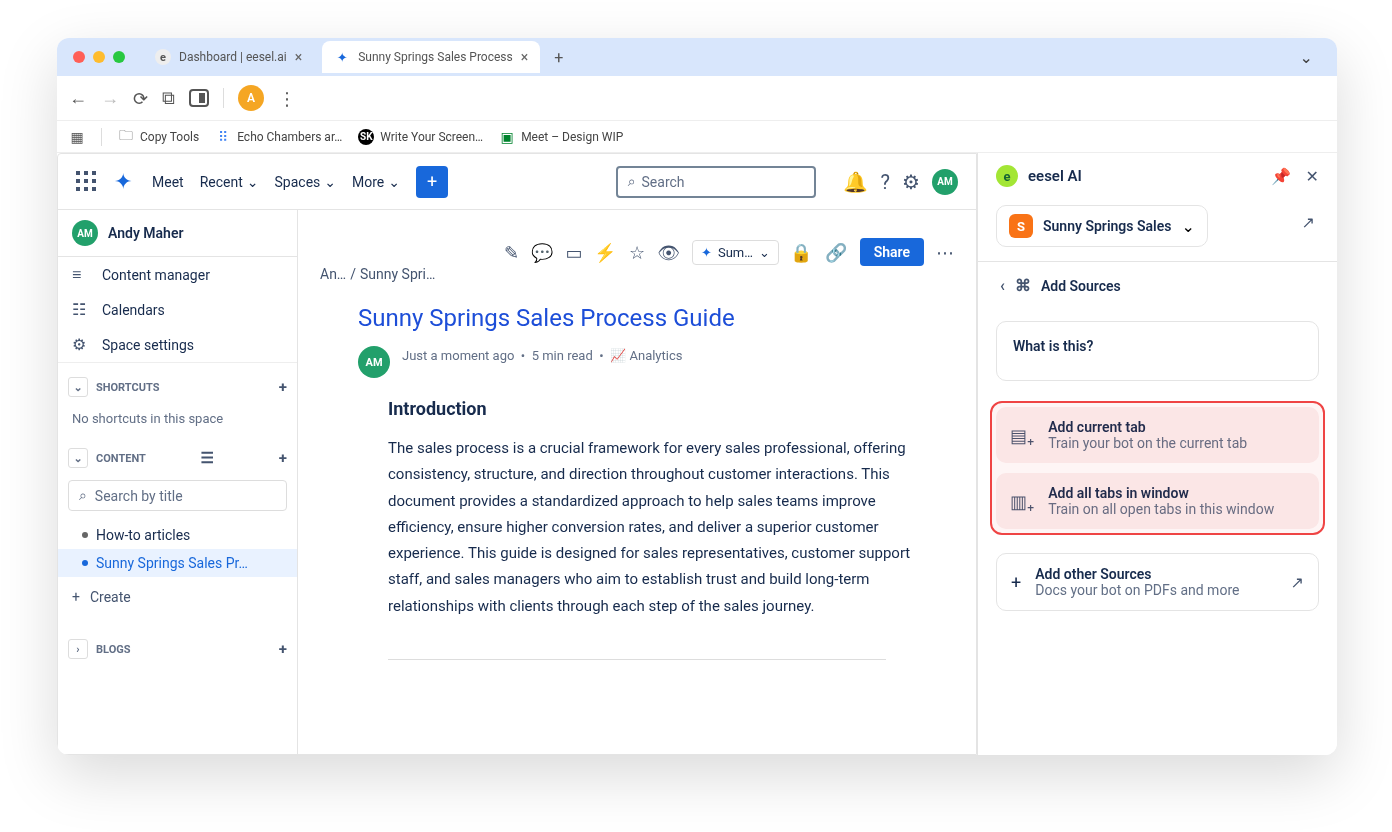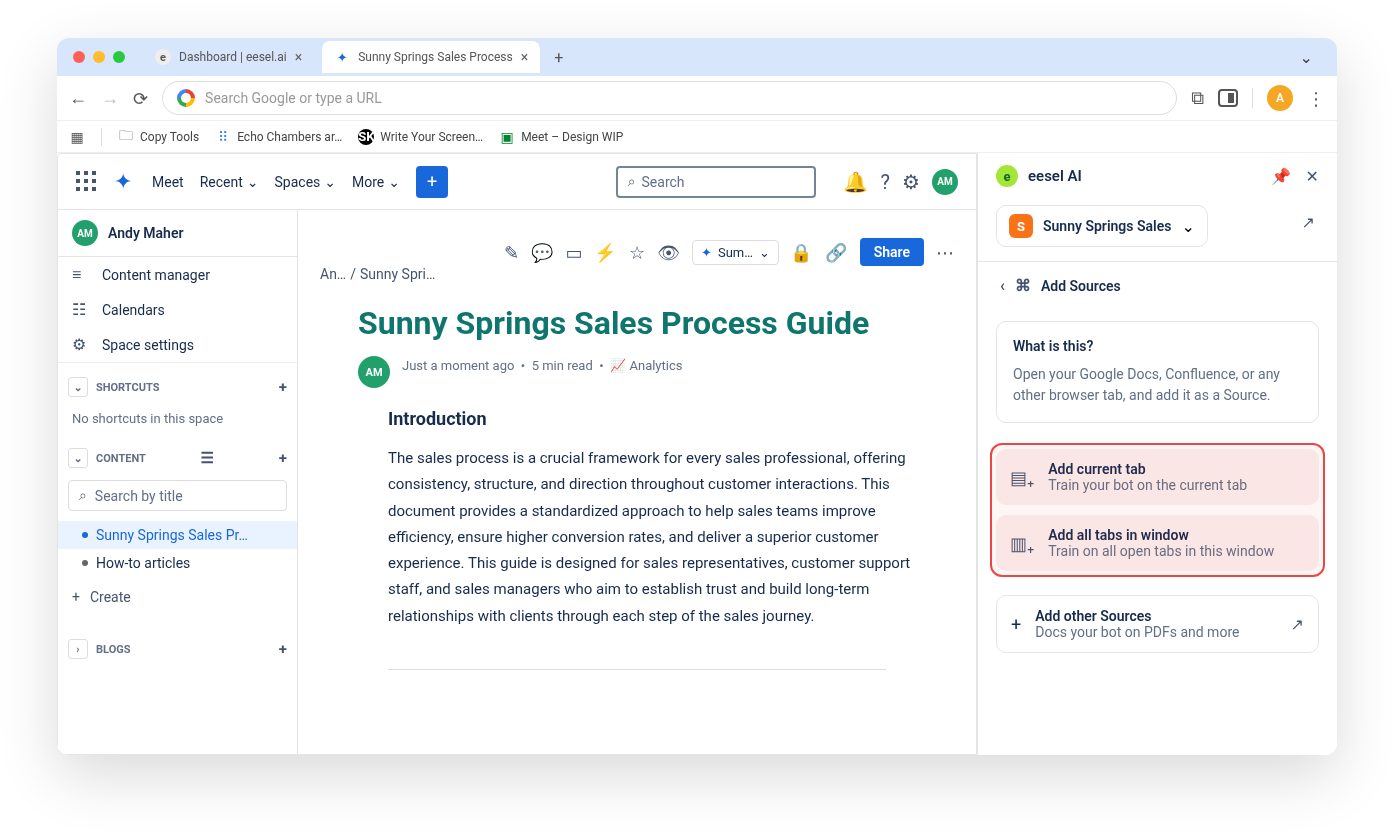--- a/index.html
+++ b/index.html
@@ -60,21 +60,21 @@
 .csb-create { display: flex; align-items: center; gap: 10px; padding: 8px 14px; color: #44546f; }
 .cmain { flex: 1; overflow: auto; padding: 0 0 20px 0; }
 .chdr { display: flex; align-items: center; padding: 12px 22px; gap: 12px; }
 .bc { display: flex; align-items: center; gap: 4px; font-size: 14px; color: #44546f; }
 .bc span { max-width: 78px; white-space: nowrap; overflow: hidden; text-overflow: ellipsis; margin-top: 44px; }
 .hsp { flex: 1; }
 .hic { color: #44546f; font-size: 18px; }
 .hdd { border: 1px solid #ddd; border-radius: 4px; padding: 4px 8px; display: flex; align-items: center; gap: 6px; font-size: 13px; color: #172b4d; }
 .hsparkle { color: #1868db; }
 .share { background: #1868db; color: #fff; padding: 6px 14px; border-radius: 4px; font-size: 14px; font-weight: 600; }
-.ctitle { font-size: 32px; font-weight: 700; color: #0f766e; padding: 10px 60px 14px 60px; }
+.ctitle { font-size: 24px; font-weight: 400; color: #1d4ed8; padding: 10px 60px 14px 60px; }
 .cmeta { display: flex; align-items: flex-start; gap: 12px; padding: 0 60px 0 60px; }
 .cav2 { width: 32px; height: 32px; border-radius: 50%; background: #22a06b; color: #fff; font-size: 11px; font-weight: 700; display: flex; align-items: center; justify-content: center; }
 .cml { font-size: 13px; color: #626f86; line-height: 1.6; }
 .cml a { color: #44546f; text-decoration: underline; }
 .csec { padding: 20px 60px 10px 90px; }
 .csec h3 { font-size: 18px; font-weight: 700; color: #172b4d; margin-bottom: 16px; }
 .csec p { font-size: 15px; color: #172b4d; line-height: 1.75; }
 .chr { margin: 30px 90px 0 90px; border: none; border-top: 1px solid #ddd; }
 
 .panel { width: 360px; border-left: 1px solid #e4e4e4; display: flex; flex-direction: column; background: #fff; }
@@ -125,24 +125,20 @@
     </div>
     <div class="newtab">+</div>
     <div class="tabspacer"></div>
     <div class="tabchev">⌄</div>
   </div>
 
   <div class="addrbar">
     <span class="navic">←</span>
     <span class="navic dim">→</span>
     <span class="navic">⟳</span>
-    <div class="addrinput">
-      <span class="gicon"></span>
-      <span>Search Google or type a URL</span>
-    </div>
     <span class="abic">⧉</span>
     <span class="abic" style="border:2px solid #555;border-radius:4px;width:20px;height:18px;position:relative;">
         <span style="position:absolute;right:2px;top:2px;bottom:2px;width:6px;background:#555;"></span>
       </span>
     <span style="width:1px;height:20px;background:#ddd;"></span>
     <div class="avatar-s">
         <span>A</span>
       </div>
     <span class="abic">⋮</span>
   </div>
@@ -152,21 +148,21 @@
     <span class="bkdiv"></span>
     <div class="bkitem">
         <span class="bkic">🗀</span>
         <span>Copy Tools</span>
       </div>
     <div class="bkitem">
         <span class="bkic" style="color:#4285f4;">⠿</span>
         <span>Echo Chambers ar…</span>
       </div>
     <div class="bkitem">
-        <span class="bkic" style="background:#000;color:#fff;border-radius:50%;width:16px;height:16px;font-size:13px;font-weight:700;">SK</span>
+        <span class="bkic" style="background:#000;color:#fff;border-radius:50%;width:16px;height:16px;font-size:10px;font-weight:700;">SK</span>
         <span>Write Your Screen…</span>
       </div>
     <div class="bkitem">
         <span class="bkic" style="color:#00832d;">▣</span>
         <span>Meet – Design WIP</span>
       </div>
   </div>
 
   <div class="app">
     <div class="conf">
@@ -244,27 +240,27 @@
                 <span class="chev">⌄</span>
                 <span>CONTENT</span>
                 <span class="pl" style="margin-right:10px;">☰</span>
                 <span class="pl">+</span>
               </div>
             <div class="csb-search">
                 <span>⌕</span>
                 <span>Search by title</span>
               </div>
             <div class="csb-tree">
+              <div class="csb-ti">
+                  <span class="bul"></span>
+                  <span>How-to articles</span>
+                </div>
               <div class="csb-ti sel">
                   <span class="bul"></span>
                   <span>Sunny Springs Sales Pr…</span>
-                </div>
-              <div class="csb-ti">
-                  <span class="bul"></span>
-                  <span>How-to articles</span>
                 </div>
             </div>
             <div class="csb-create">
                 <span>+</span>
                 <span>Create</span>
               </div>
           </div>
           <div style="padding-top:20px;">
             <div class="csb-hdr">
                 <span class="chev">›</span>
@@ -336,21 +332,20 @@
         </div>
         <span style="position:absolute;right:22px;top:14px;color:#44546f;">↗</span>
       </div>
       <div class="psub">
         <span class="bk">‹</span>
         <span class="ic">⌘</span>
         <span>Add Sources</span>
       </div>
       <div class="pinfo">
         <h4>What is this?</h4>
-        <p>Open your Google Docs, Confluence, or any other browser tab, and add it as a Source.</p>
       </div>
       <div class="pcards">
         <div class="phl"></div>
         <div class="pcw">
           <div class="pcard">
             <span class="pcic">▤₊</span>
             <div>
               <div class="pct">Add current tab</div>
               <div class="pcs">Train your bot on the current tab</div>
             </div>

